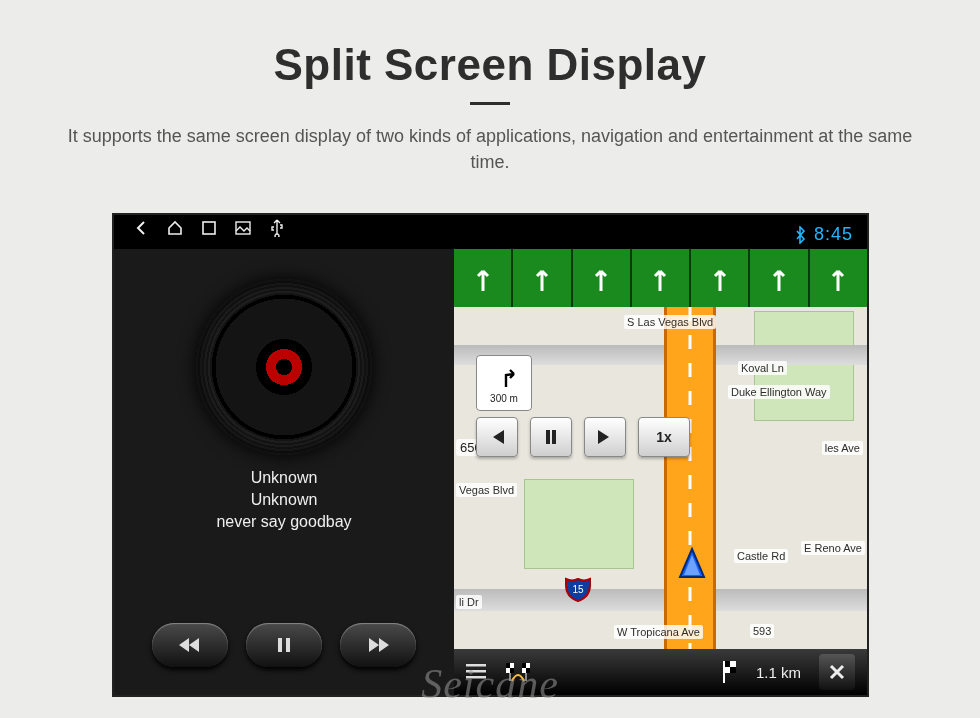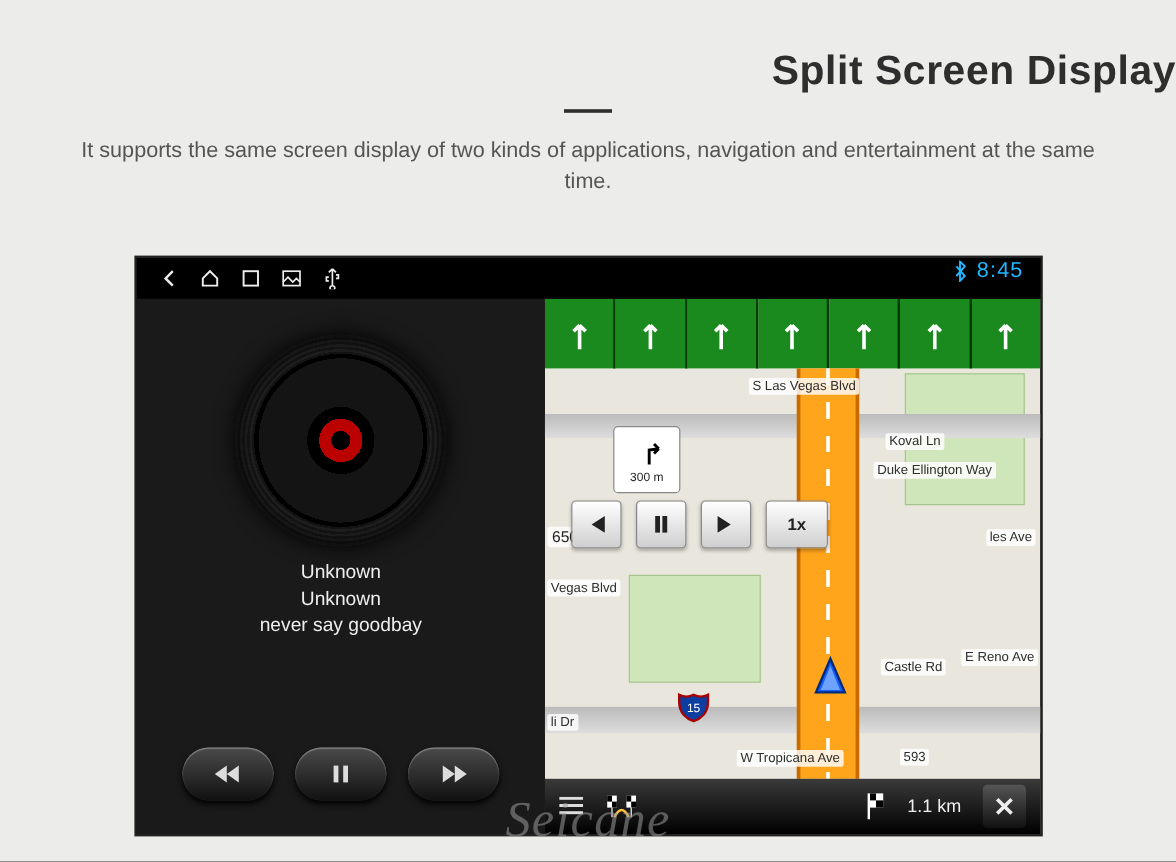--- a/index.html
+++ b/index.html
@@ -10,25 +10,24 @@
     overflow: hidden;
     position: relative;
   }
 
   
   .hdr {
     text-align: center;
     padding-top: 40px;
   }
   .hdr h1 {
-    font-size: 34px;
+    font-size: 44px;
     font-weight: 700;
     color: #2e2e2e;
     letter-spacing: .5px;
-    text-align: right;
   }
   .hdr .rule {
     width: 40px; height: 3px;
     background: #2e2e2e;
     margin: 12px auto 18px;
   }
   .hdr p {
     font-size: 18px;
     color: #555;
     line-height: 1.45;
@@ -42,21 +41,21 @@
     left: 114px; top: 215px;
     width: 753px; height: 480px;
     background: #000;
     box-shadow: 0 0 0 2px #222;
   }
 
   
   .statusbar {
     height: 30px;
     background: #000;
-    display: flex; align-items: flex-start;
+    display: flex; align-items: flex-end;
     color: #eee;
     padding: 0 10px;
     font-size: 14px;
   }
   .sb-icon {
     width: 34px; height: 34px;
     display: flex; align-items: center; justify-content: center;
     color: #eee;
   }
   .sb-spacer { flex: 1; }
@@ -161,21 +160,21 @@
     display:flex; align-items:center; justify-content:center;
     font-size:14px; font-weight:700; color:#222;
     box-shadow:0 2px 3px #0004;
   }
   .nav-ctrl.wide{ width:52px; }
 
   .turn-sign{
     position:absolute; left:22px; top:106px; width:56px; height:56px;
     background:#fff; border:1px solid #888; border-radius:4px;
     display:flex; flex-direction:column; align-items:center; justify-content:center;
-    font-size:10px; color:#222;margin-left:35px;
+    font-size:10px; color:#222;
   }
   .turn-sign svg{margin-bottom:2px;}
   .dist-callout{
     position:absolute; left:2px; top:208px;
     font-size:13px; color:#222; background:#fffc;
     padding:1px 4px; border-radius:3px;
   }
   .speed-sign{
     position:absolute; left:6px; top:280px; width:50px; height:60px;
     background:#fff; border:2px solid #000; border-radius:4px;

